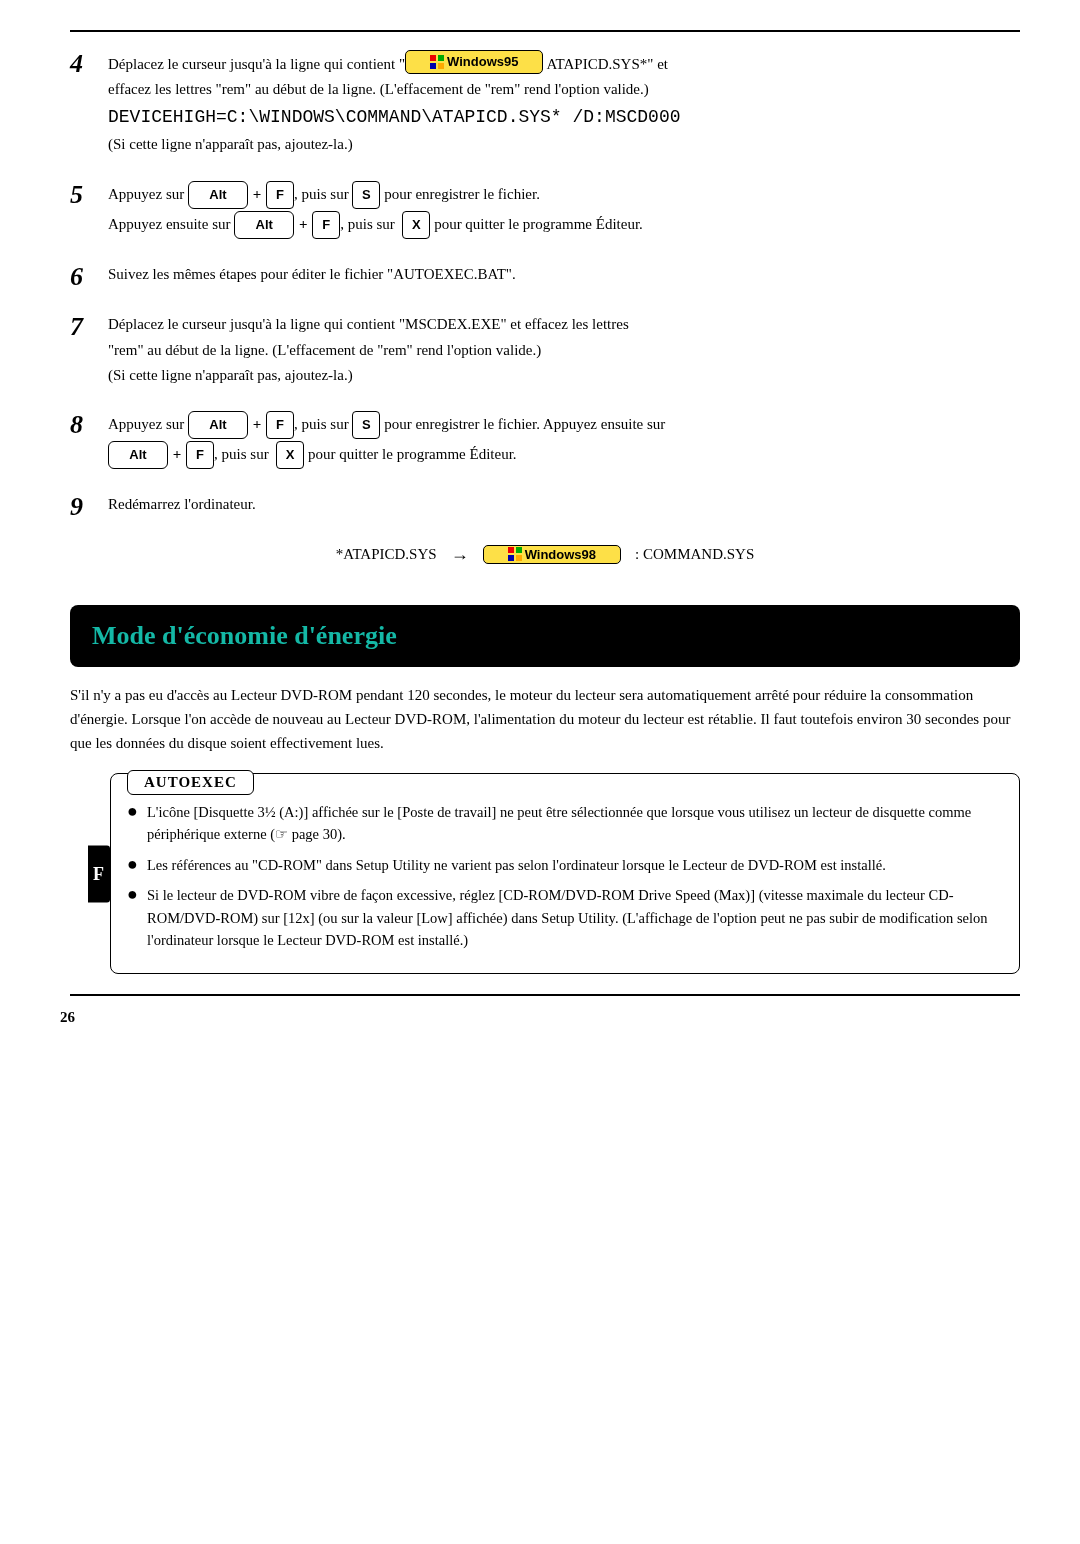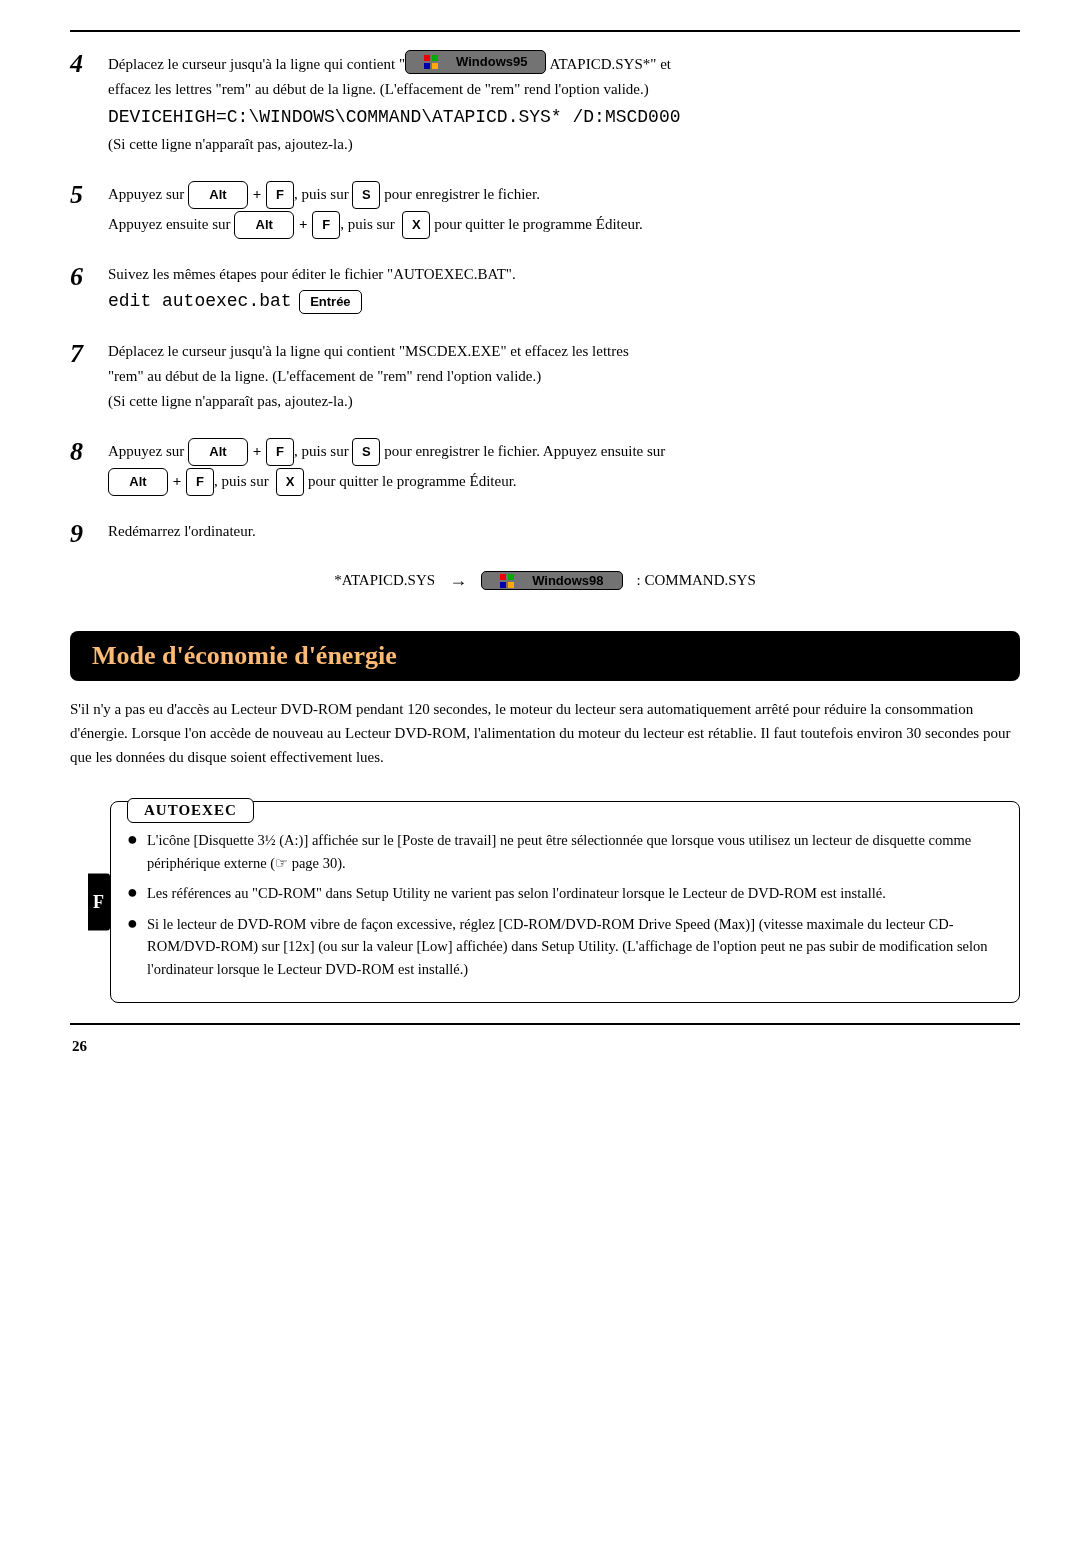--- a/index.html
+++ b/index.html
@@ -60,53 +60,52 @@
       min-width: 60px;
       border-radius: 6px;
       font-size: 13px;
       padding: 0 6px;
     }
     .windows-badge {
       display: inline-flex;
       align-items: center;
       border: 1.5px solid #000;
       border-radius: 5px;
-      padding: 1px 18px;
+      padding: 1px 24px;
       font-size: 13px;
       font-weight: bold;
       font-family: Arial, sans-serif;
-      background: #737373;
-      gap: 15px;
+      background: #fde047;
     }
     .windows-badge .win-logo {
       display: inline-block;
       width: 14px;
       height: 14px;
       margin-right: 3px;
       position: relative;
     }
     .monospace {
       font-family: 'Courier New', Courier, monospace;
       font-size: 18px;
     }
     .section-header {
       background: #000;
-      color: #fdba74;
+      color: #14b8a6;
       border-radius: 8px;
-      padding: 10px 22px;
+      padding: 16px 22px;
       font-size: 26px;
       font-weight: bold;
       margin: 24px 0 16px 0;
       display: inline-block;
       width: 100%;
     }
     .intro-text {
       font-size: 15px;
       line-height: 1.6;
-      margin-bottom: 32px;
+      margin-bottom: 18px;
     }
     .note-box {
       border: 1.5px solid #000;
       border-radius: 8px;
       padding: 0 0 14px 0;
       margin-top: 10px;
       position: relative;
     }
     .note-header {
       font-weight: bold;
@@ -166,21 +165,21 @@
       border-radius: 0 3px 3px 0;
       letter-spacing: 1px;
     }
     .bottom-border {
       border-bottom: 2px solid #000;
       margin-top: 20px;
     }
     .page-number {
       position: absolute;
       bottom: 10px;
-      left: 72px;
+      left: 60px;
       font-size: 15px;
       font-weight: bold;
     }
     .plus-sign {
       font-size: 15px;
       font-weight: bold;
       margin: 0 1px;
     }
     .entrée-kbd {
       border: 1.5px solid #000;
@@ -251,24 +250,20 @@
           </span> pour quitter le programme Éditeur.
       </p>
     </div>
   </div>
 
   
   <div class="step">
     <div class="step-number">6</div>
     <div class="step-content">
       <p>Suivez les mêmes étapes pour éditer le fichier "AUTOEXEC.BAT".</p>
-      <p>
-        <span class="monospace">edit autoexec.bat</span>
-        &nbsp;<span class="entrée-kbd"><span>Entrée</span></span>
-      </p>
     </div>
   </div>
 
   
   <div class="step">
     <div class="step-number">7</div>
     <div class="step-content">
       <p>Déplacez le curseur jusqu'à la ligne qui contient "MSCDEX.EXE" et effacez les lettres</p>
       <p>"rem" au début de la ligne. (L'effacement de "rem" rend l'option valide.)</p>
       <p>(Si cette ligne n'apparaît pas, ajoutez-la.)</p>

